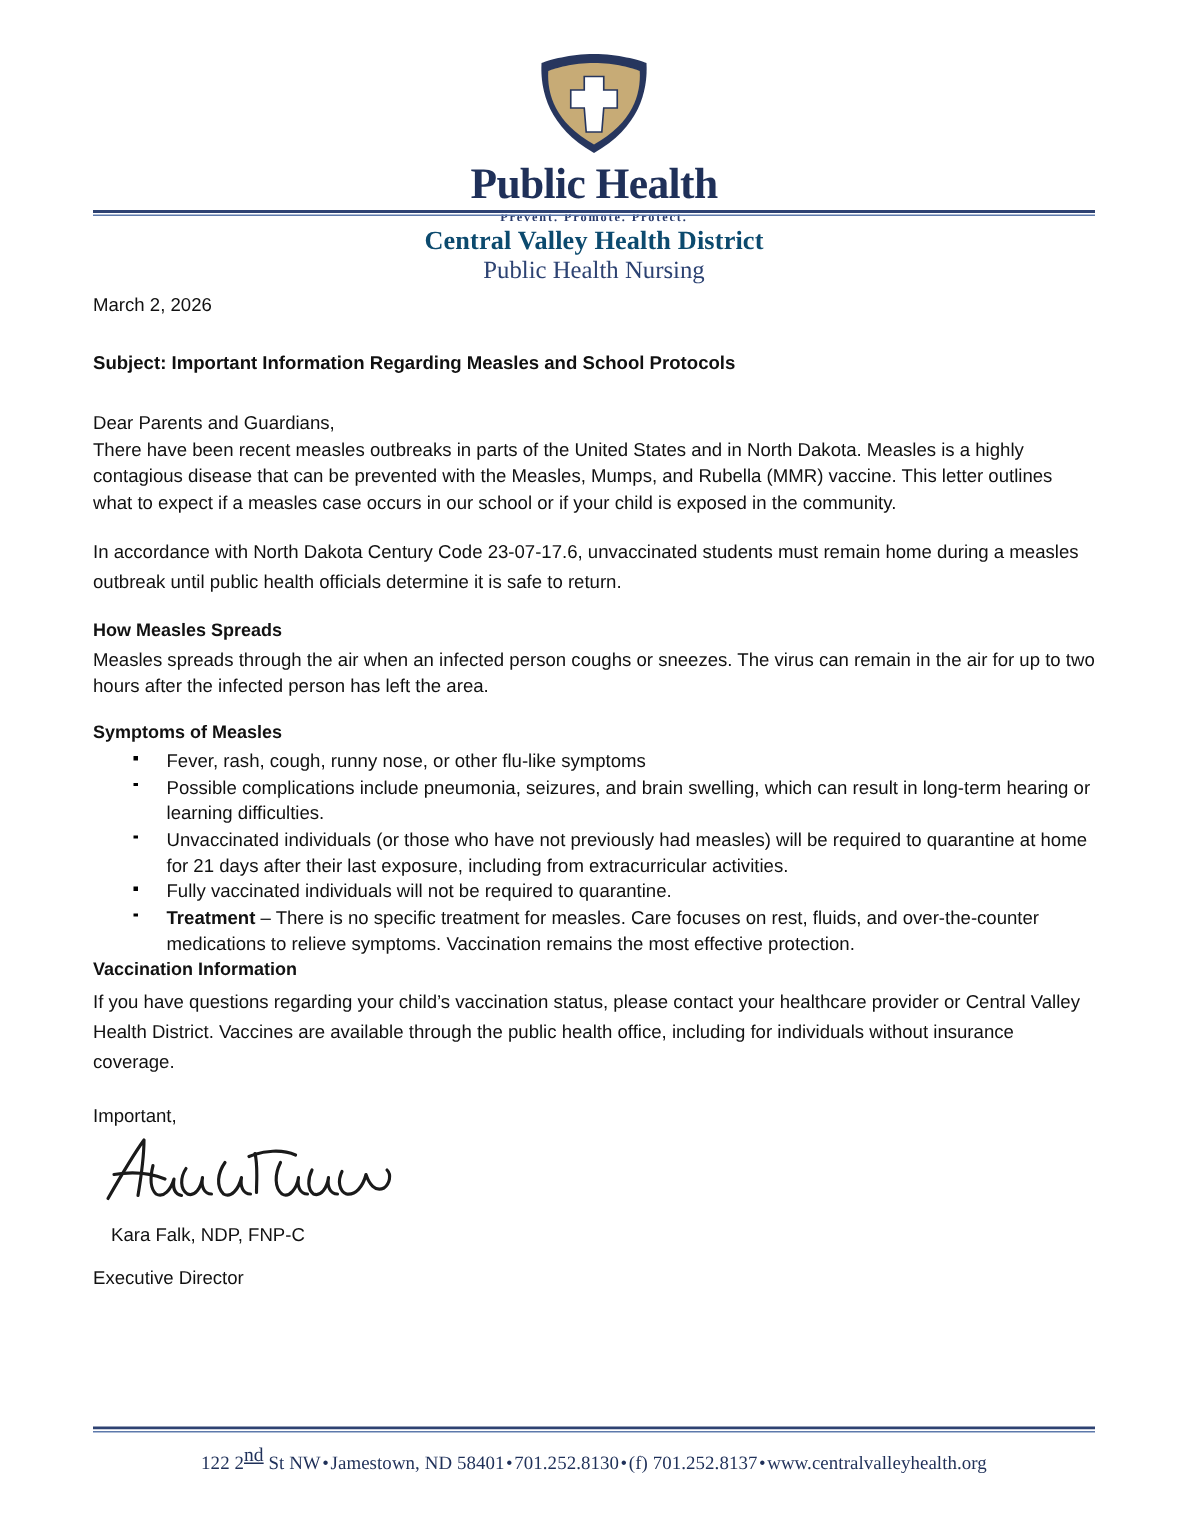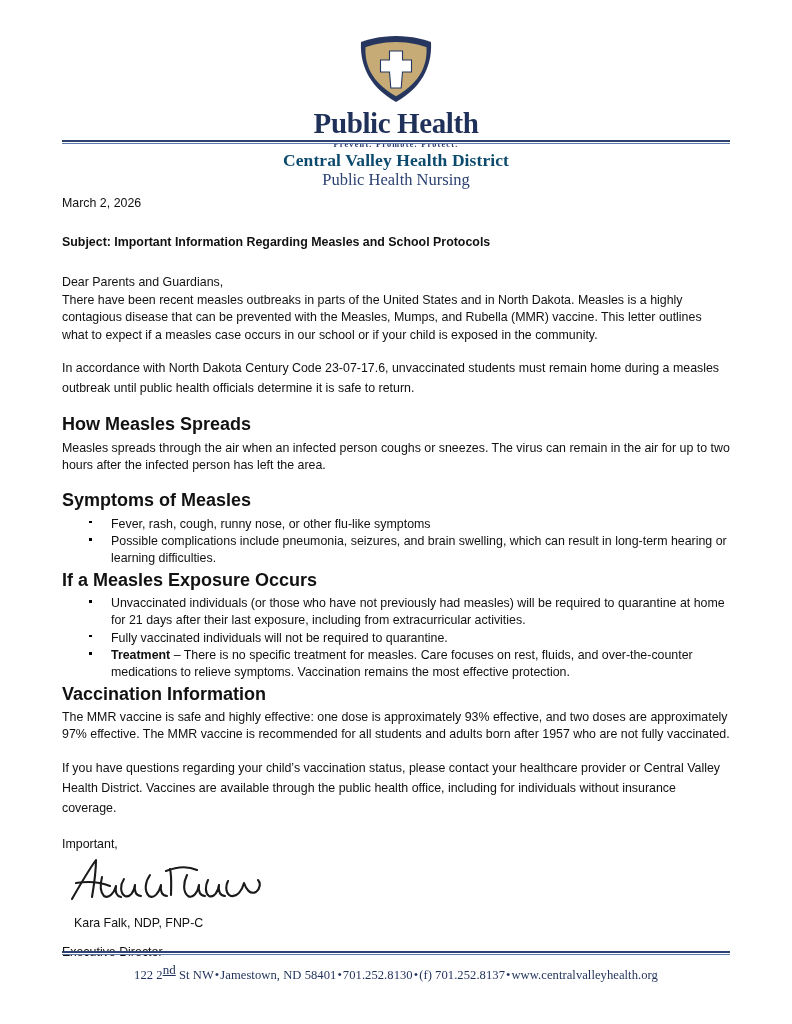--- a/index.html
+++ b/index.html
@@ -126,21 +126,21 @@
   }
   p.para {
     margin: 0 0 14px 0;
     text-align: left;
   }
   p.para.loose {
     line-height: 1.62;
     margin-bottom: 14px;
   }
   h2.sec {
-    font-size: 18px;
+    font-size: 12px;
     font-weight: bold;
     margin: 0 0 3px 0;
     line-height: 1.35;
   }
   .sec-gap { margin-top: 14px; }
 
   ul.bullets {
     list-style: none;
     margin: 0 0 0 0;
     padding: 0;
@@ -242,38 +242,36 @@
       <li>
         <span class="dot"></span>
         <span>Fever, rash, cough, runny nose, or other flu-like symptoms</span>
       </li>
       <li>
         <span class="dot"></span>
         <span>Possible complications include pneumonia, seizures, and brain swelling, which can result in long-term hearing or learning difficulties.</span>
       </li>
     </ul>
 
-    <h2 class="sec sec-gap">If a Measles Exposure Occurs</h2>
     <ul class="bullets">
       <li>
         <span class="dot"></span>
         <span>Unvaccinated individuals (or those who have not previously had measles) will be required to quarantine at home for 21 days after their last exposure, including from extracurricular activities.</span>
       </li>
       <li>
         <span class="dot"></span>
         <span>Fully vaccinated individuals will not be required to quarantine.</span>
       </li>
       <li>
         <span class="dot"></span>
         <span class="b">Treatment</span><span> – There is no specific treatment for measles. Care focuses on rest, fluids, and over-the-counter medications to relieve symptoms. Vaccination remains the most effective protection.</span>
       </li>
     </ul>
 
     <h2 class="sec sec-gap">Vaccination Information</h2>
-    <p class="para">The MMR vaccine is safe and highly effective: one dose is approximately 93% effective, and two doses are approximately 97% effective. The MMR vaccine is recommended for all students and adults born after 1957 who are not fully vaccinated.</p>
 
     <p class="para loose">If you have questions regarding your child’s vaccination status, please contact your healthcare provider or Central Valley Health District. Vaccines are available through the public health office, including for individuals without insurance coverage.</p>
 
     <div class="closing">Important,</div>
 
     <div class="sig-wrap">
       <svg width="200" height="48" viewBox="0 0 200 48" aria-hidden="true">
         <g fill="none" stroke="#1a1a1a" stroke-width="2.1" stroke-linecap="round" stroke-linejoin="round">
           <path d="M6 44 C14 30 22 16 30 5 C30 16 28 30 26 42"></path>
           <path d="M10 28 C22 26 34 27 44 31"></path>

